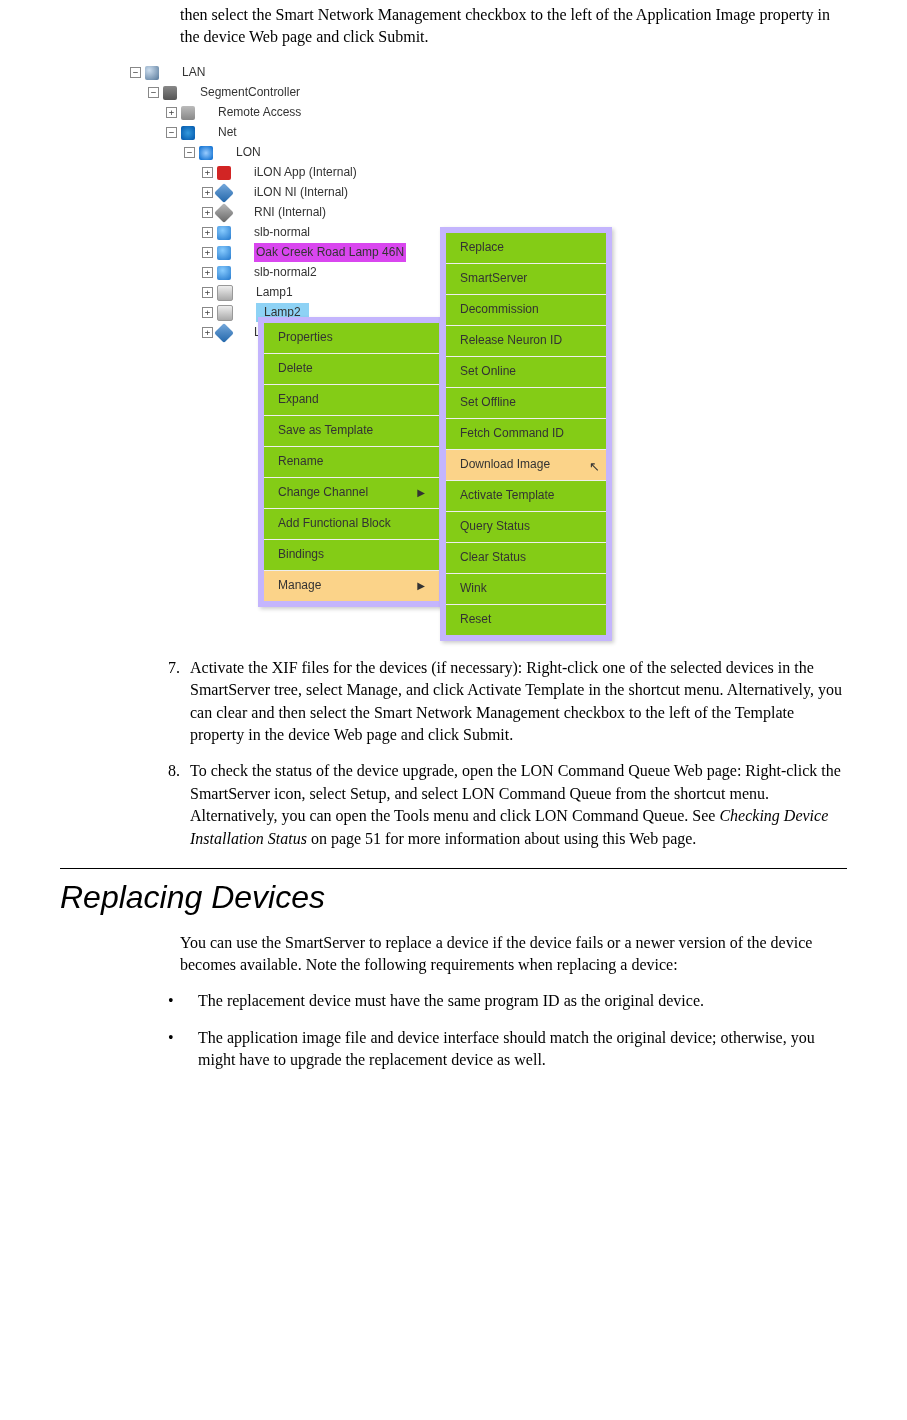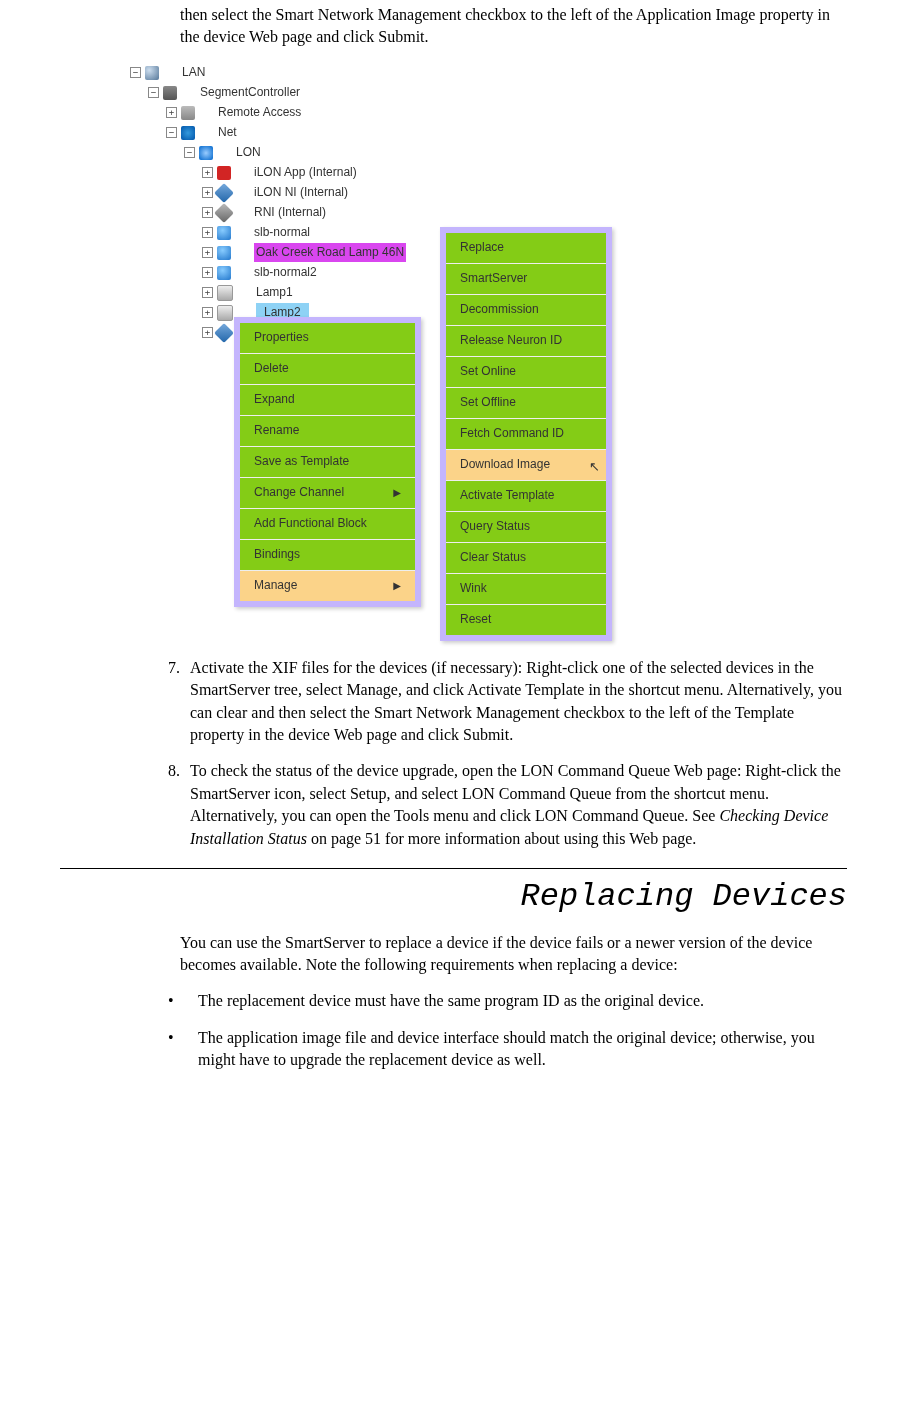--- a/index.html
+++ b/index.html
@@ -31,27 +31,26 @@
   .numlist .txt { flex: 1; }
   .bullist { display: flex; margin: 8px 0 14px -20px; }
   .bullist .bul { width: 30px; text-align: left; padding-left: 8px;}
   .bullist .txt { flex: 1; }
   hr.sect-rule {
     border: none;
     border-top: 1px solid #000;
     margin: 18px 0 4px -120px;
   }
   h2.section-title {
-    font-family: Liberation Mono, monospace;
+    font-family: Liberation Sans, sans-serif;
     font-style: italic;
     font-weight: normal;
     font-size: 32px;
     margin: 6px 0 12px -120px;
     color: #000;
-    text-align: right;
   }
   .footer {
     position: absolute;
     bottom: 24px;
     left: 60px;
     right: 60px;
     display: flex;
     justify-content: space-between;
     font-size: 16px;
   }
@@ -114,21 +113,21 @@
     padding: 0 14px;
     height: 30px;
     display: flex;
     align-items: center;
     border-bottom: 1px solid #eee;
     white-space: nowrap;
   }
   .ctxmenu .mi:last-child { border-bottom: none; }
   .ctxmenu .mi.sel { background:#fbd389; }
   .ctxmenu .mi .arrow { margin-left:auto; padding-left:12px; font-size:10px; }
-  .menu1 { left: 104px; top: 254px; width: 175px; }
+  .menu1 { left: 128px; top: 254px; width: 175px; }
   .menu2 { left: 310px; top: 164px; width: 160px; }
   .cursor-icon {
     position:absolute;
     right:6px; bottom:4px;
     font-size:13px;
     pointer-events:none;
   }
 </style>
 </head>
 <body>
@@ -231,24 +230,24 @@
         <div class="mi">
             <span>Properties</span>
           </div>
         <div class="mi">
             <span>Delete</span>
           </div>
         <div class="mi">
             <span>Expand</span>
           </div>
         <div class="mi">
+            <span>Save as Template</span>
+          </div>
+        <div class="mi">
             <span>Rename</span>
-          </div>
-        <div class="mi">
-            <span>Save as Template</span>
           </div>
         <div class="mi">
             <span>Change Channel</span>
             <span class="arrow">▶</span>
           </div>
         <div class="mi">
             <span>Add Functional Block</span>
           </div>
         <div class="mi">
             <span>Bindings</span>

